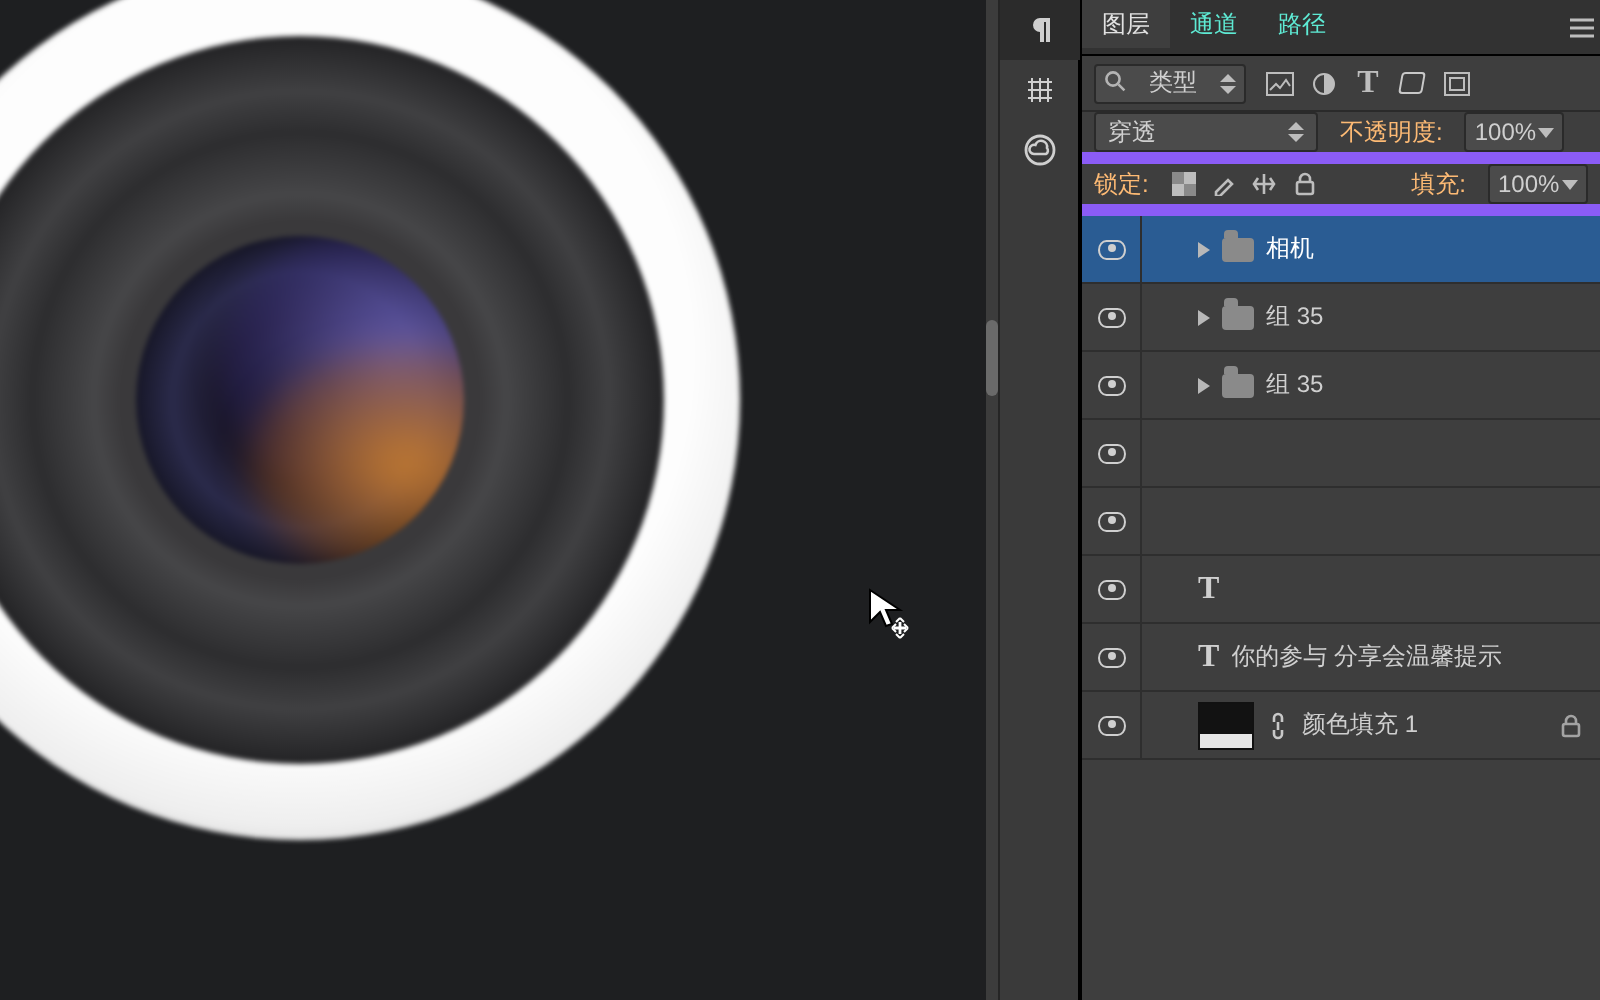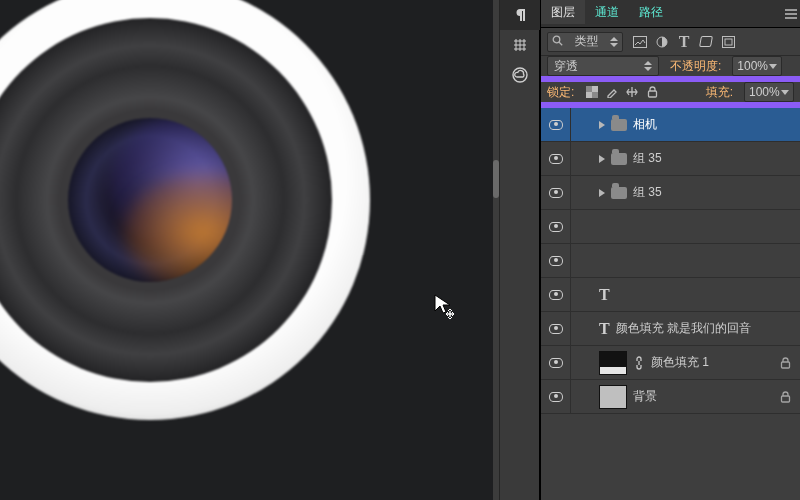--- a/index.html
+++ b/index.html
@@ -272,21 +272,21 @@
           <span class="T">T</span>
         </div>
       </div>
       <div class="layer">
         <div class="eye-col">
           <span class="eye"></span>
         </div>
         <div class="content">
           <span class="indent" style="width:16px"></span>
           <span class="T">T</span>
-          <span class="lname">颜色填充 就是我们的回音</span>
+          <span class="lname">你的参与 分享会温馨提示</span>
         </div>
       </div>
       <div class="layer">
         <div class="eye-col">
           <span class="eye"></span>
         </div>
         <div class="content">
           <span class="indent" style="width:16px"></span>
           <span class="thumb"></span>
           <span class="link">
@@ -296,30 +296,14 @@
           </span>
           <span class="lname">颜色填充 1</span>
           <span class="lock">
             <svg width="11" height="12" viewBox="0 0 11 12">
               <rect x="1.5" y="5" width="8" height="6" rx="1" fill="none" stroke="#bdbdbd" stroke-width="1.3"></rect>
               <path d="M3 5V3.5a2.5 2.5 0 0 1 5 0V5" fill="none" stroke="#bdbdbd" stroke-width="1.3"></path>
             </svg>
           </span>
         </div>
       </div>
-      <div class="layer">
-        <div class="eye-col">
-          <span class="eye"></span>
-        </div>
-        <div class="content">
-          <span class="indent" style="width:16px"></span>
-          <span class="thumb chk"></span>
-          <span class="lname">背景</span>
-          <span class="lock">
-            <svg width="11" height="12" viewBox="0 0 11 12">
-              <rect x="1.5" y="5" width="8" height="6" rx="1" fill="none" stroke="#bdbdbd" stroke-width="1.3"></rect>
-              <path d="M3 5V3.5a2.5 2.5 0 0 1 5 0V5" fill="none" stroke="#bdbdbd" stroke-width="1.3"></path>
-            </svg>
-          </span>
-        </div>
-      </div>
     </div>
 </div>
 
 </body></html>

